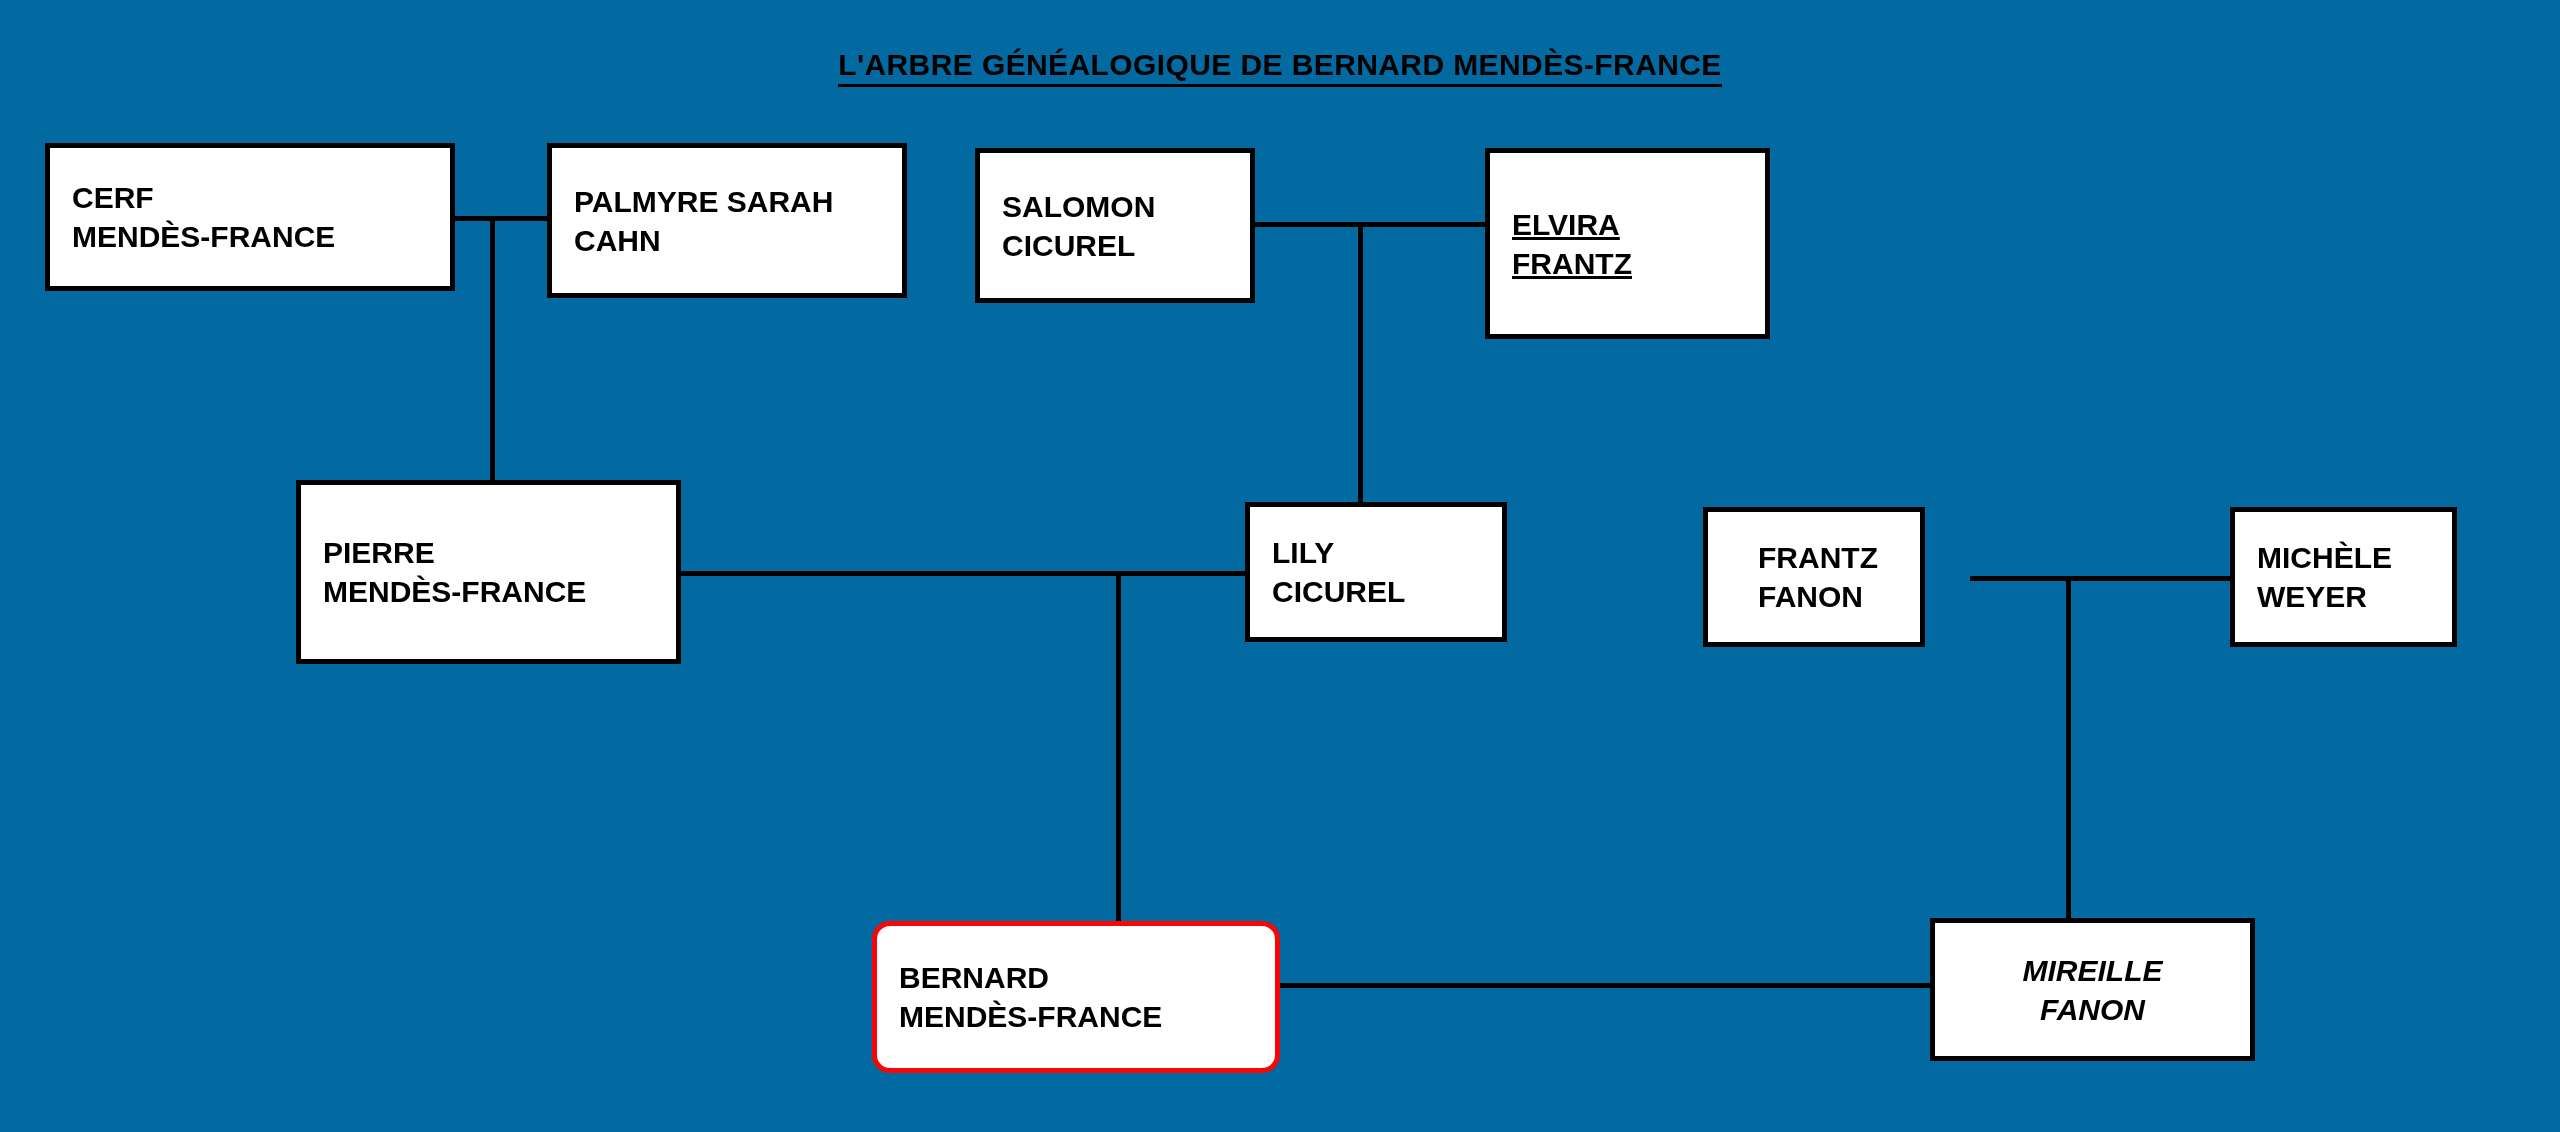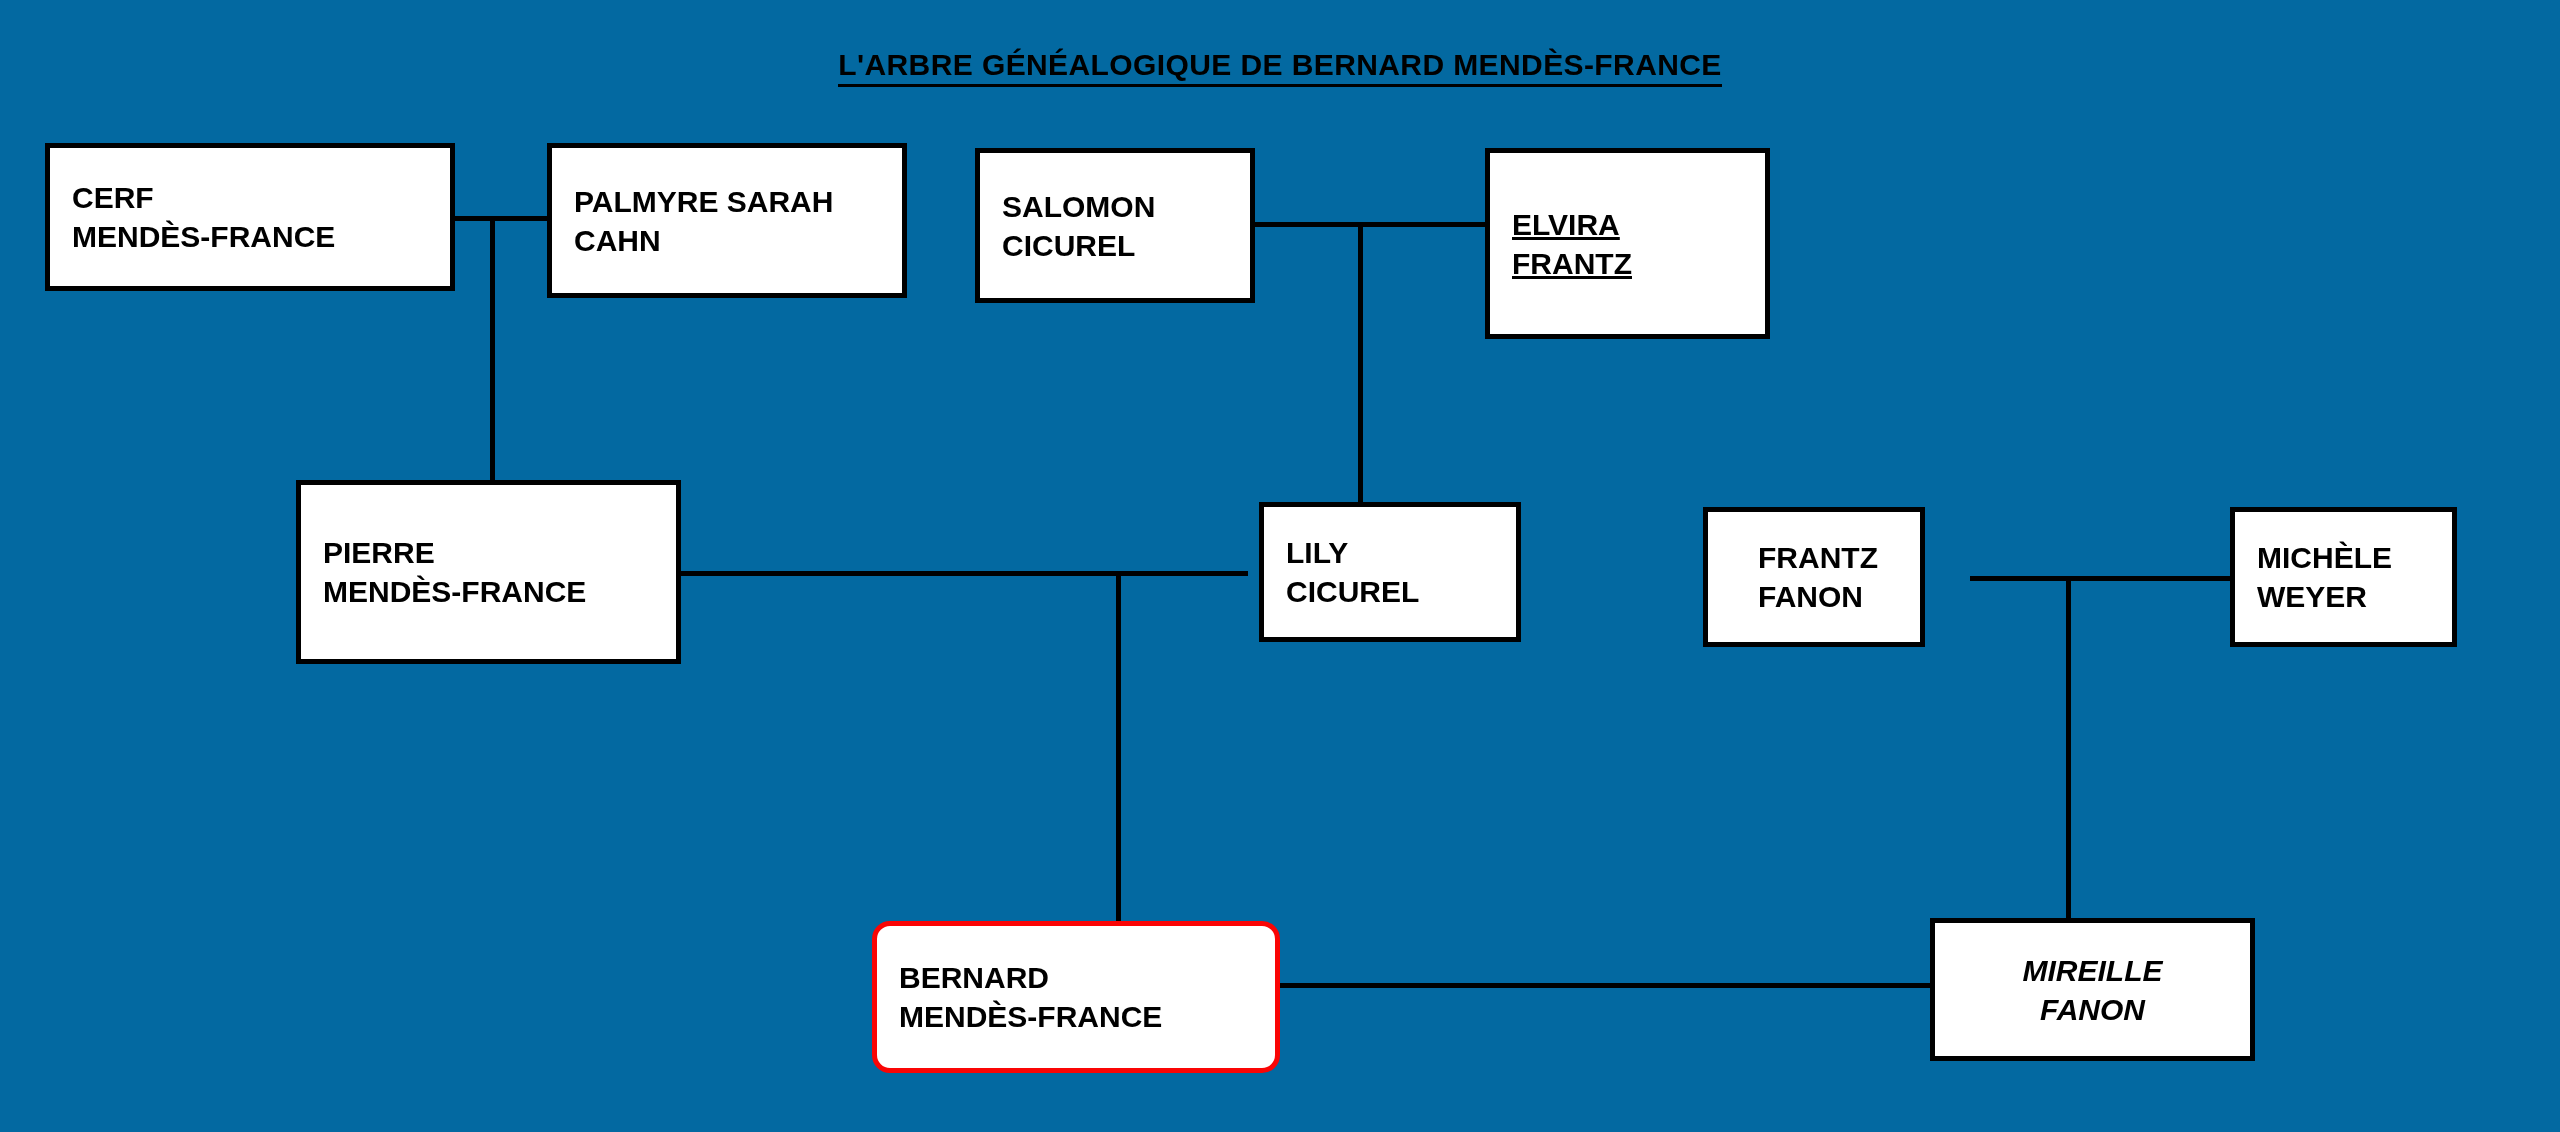--- a/index.html
+++ b/index.html
@@ -118,21 +118,21 @@
   <div class="person" style="left:1485px; top:148px; width:285px; height:191px;text-decoration:underline;">
     <div class="nm">ELVIRA</div>
     <div class="nm">FRANTZ</div>
   </div>
 
   <div class="person" style="left:296px; top:480px; width:385px; height:184px;">
     <div class="nm">PIERRE</div>
     <div class="nm">MENDÈS-FRANCE</div>
   </div>
 
-  <div class="person" style="left:1245px; top:502px; width:262px; height:140px;margin-left:14px;">
+  <div class="person" style="left:1245px; top:502px; width:262px; height:140px;">
     <div class="nm">LILY</div>
     <div class="nm">CICUREL</div>
   </div>
 
   <div class="person" style="left:1703px; top:507px; width:222px; height:140px;padding-left:28px;">
     <div class="nm">FRANTZ</div>
     <div class="nm">FANON</div>
   </div>
 
   <div class="person" style="left:2230px; top:507px; width:227px; height:140px;">

